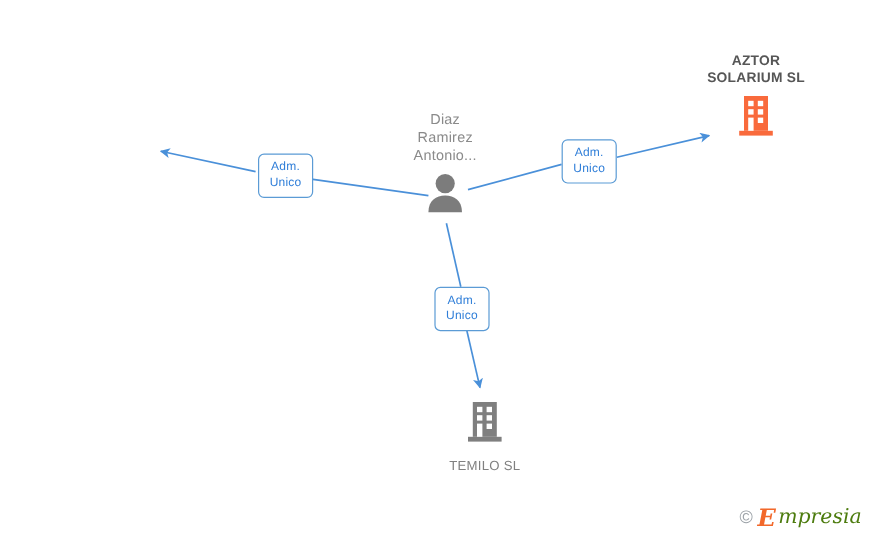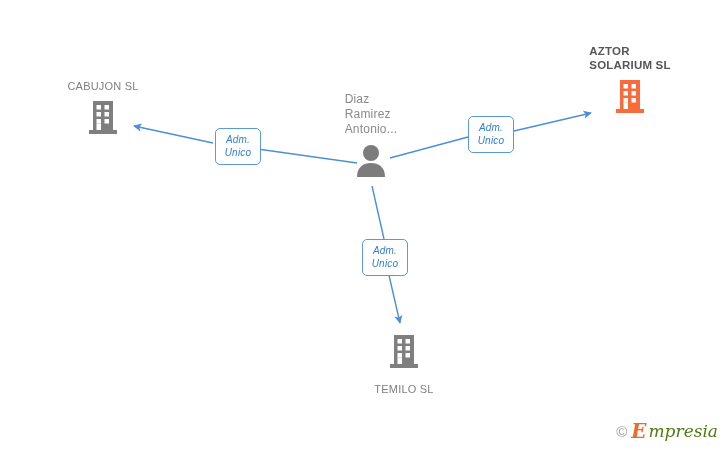--- a/index.html
+++ b/index.html
@@ -28,21 +28,21 @@
     display: flex;
     flex-direction: column;
     align-items: center;
     width: 140px;
     margin-left: -70px;
   }
   .node-label {
     font-size: 11px;
     line-height: 13px;
     color: #808080;
-    text-align: left;
+    text-align: center;
     letter-spacing: 0.2px;
     white-space: pre-line;
   }
   .node-label.bold {
     font-weight: bold;
     color: #565656;
     font-size: 11.5px;
     line-height: 14px;
   }
   .node-label.person {
@@ -63,21 +63,20 @@
     border: 1px solid #5b9bd5;
     border-radius: 5px;
     background: #ffffff;
     color: #2f7ed8;
     font-size: 10px;
     line-height: 13px;
     text-align: center;
     padding: 4px 6px 5px 6px;
     white-space: pre-line;
     letter-spacing: 0.2px;
-    font-style: italic;
   }
 
   #watermark {
     position: absolute;
     right: 10px;
     bottom: 9px;
     display: flex;
     align-items: center;
     gap: 4px;
   }
@@ -124,36 +123,20 @@
       <path d="M 390,158 L 468,137" stroke="#4a90d9" stroke-width="1.4" fill="none"></path>
       <path d="M 514,131 L 591,113" stroke="#4a90d9" stroke-width="1.4" fill="none" marker-end="url(#arrow-left)"></path>
     </g>
 
     <g>
       <path d="M 372,186 L 384,239" stroke="#4a90d9" stroke-width="1.4" fill="none"></path>
       <path d="M 388,271 L 400,323" stroke="#4a90d9" stroke-width="1.4" fill="none" marker-end="url(#arrow-left)"></path>
     </g>
   </svg>
 
-  <div class="node" style="left:103px; top:80px;">
-    <div class="node-label label-gap-top">CABUJON SL</div>
-    <span class="icon-wrap">
-      <svg width="30" height="36" viewBox="0 0 30 36" xmlns="http://www.w3.org/2000/svg">
-        <rect x="5" y="2" width="20" height="29" fill="#7f7f7f"></rect>
-        <rect x="1" y="31" width="28" height="4" fill="#7f7f7f"></rect>
-        <rect x="8.5" y="6" width="4.5" height="4.5" fill="#ffffff"></rect>
-        <rect x="16.5" y="6" width="4.5" height="4.5" fill="#ffffff"></rect>
-        <rect x="8.5" y="13" width="4.5" height="4.5" fill="#ffffff"></rect>
-        <rect x="16.5" y="13" width="4.5" height="4.5" fill="#ffffff"></rect>
-        <rect x="8.5" y="20" width="4.5" height="4.5" fill="#ffffff"></rect>
-        <rect x="16.5" y="20" width="4.5" height="4.5" fill="#ffffff"></rect>
-        <rect x="8.5" y="24.5" width="4.5" height="6.5" fill="#ffffff"></rect>
-      </svg>
-    </span>
-  </div>
 
   <div class="node" style="left:630px; top:44px;">
     <div class="node-label bold label-gap-top">AZTOR
 SOLARIUM SL</div>
     <span class="icon-wrap">
       <svg width="30" height="36" viewBox="0 0 30 36" xmlns="http://www.w3.org/2000/svg">
         <rect x="5" y="2" width="20" height="29" fill="#f96a3c"></rect>
         <rect x="1" y="31" width="28" height="4" fill="#f96a3c"></rect>
         <rect x="8.5" y="6" width="4.5" height="4.5" fill="#ffffff"></rect>
         <rect x="16.5" y="6" width="4.5" height="4.5" fill="#ffffff"></rect>

